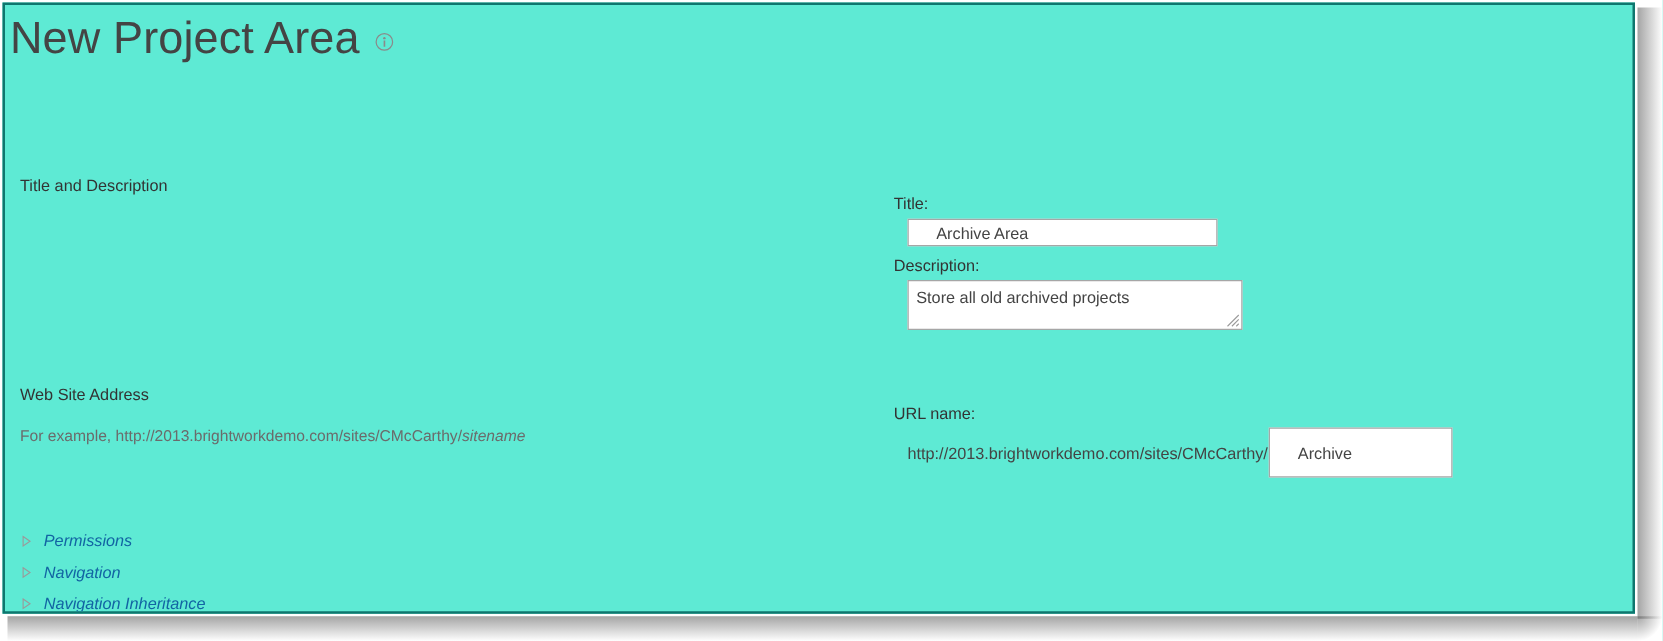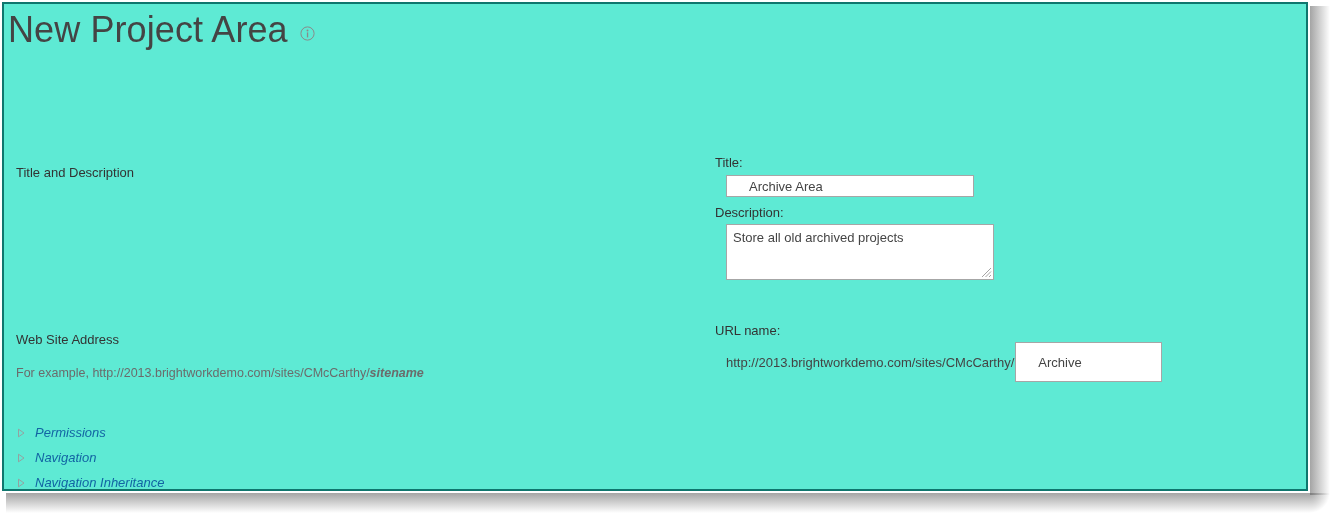--- a/index.html
+++ b/index.html
@@ -82,33 +82,32 @@
     position: absolute;
     left: 12px;
     width: 482px;
   }
   .section-head {
     font-size: 13px;
     color: #333333;
     line-height: 16px;
     margin-bottom: 7px;
     white-space: nowrap;
-    margin-top: 24px;
   }
   .section-body {
     font-size: 12.5px;
     color: #6b6b6b;
     line-height: 17px;
   }
   .example-line {
     font-size: 12.5px;
     color: #6b6b6b;
     line-height: 17px;
   }
-  .example-line .sitename { font-style: italic; font-weight: bold; }
+  .example-line .sitename { font-style: italic; }
 
   
   #collapse-list {
     position: absolute;
     left: 12px;
     top: 419px;
     width: 300px;
   }
   .collapse-row {
     display: flex;
@@ -157,21 +156,21 @@
     width: 248px;
     height: 22px;
   }
   #title-label { position: absolute; left: 711px; top: 151px; }
   #desc-label  { position: absolute; left: 711px; top: 201px; }
   #desc-wrap {
     position: absolute;
     left: 722px;
     top: 220px;
     width: 268px;
-    height: 56px;
+    height: 40px;
   }
   #desc-input {
     width: 100%;
     height: 100%;
     resize: none;
     padding: 4px 6px;
     line-height: 17px;
     overflow: hidden;
   }
   .resize-grip {

